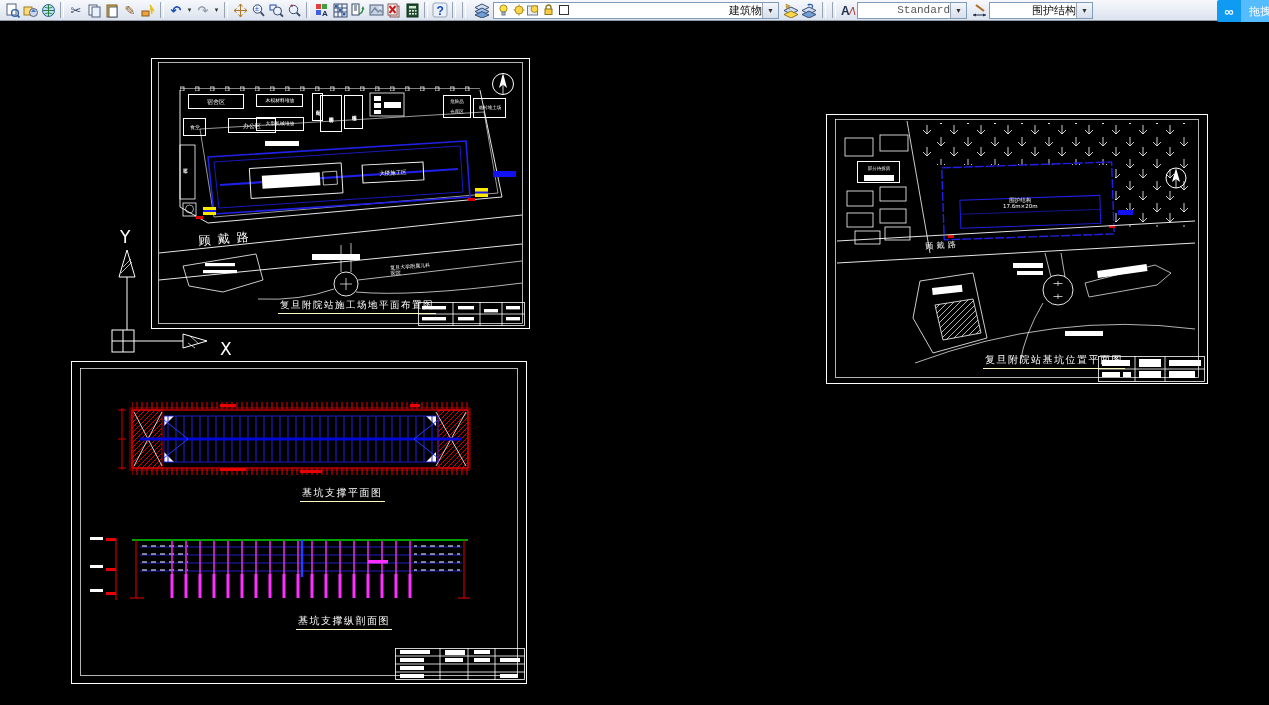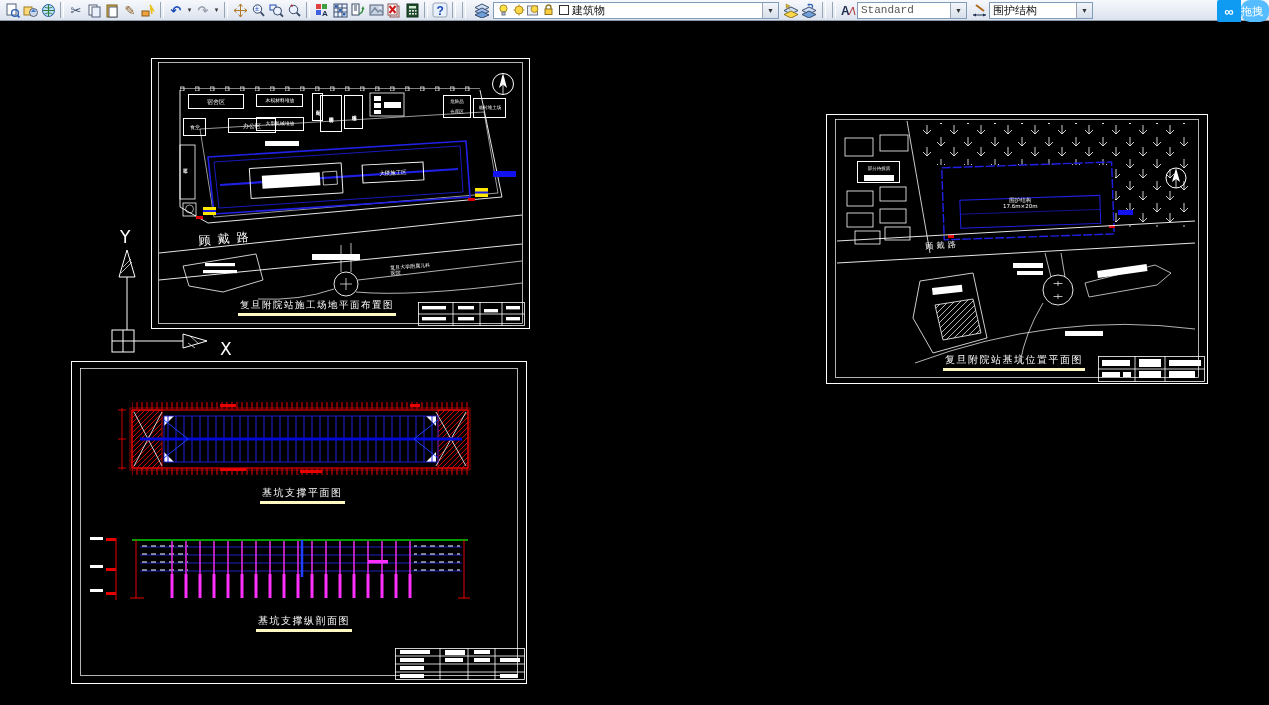--- a/index.html
+++ b/index.html
@@ -11,43 +11,43 @@
     display:flex;align-items:center;padding-left:3px;box-sizing:border-box;}
   .tbi{width:18px;height:18px;display:flex;align-items:center;justify-content:center;
        flex:0 0 auto;border-radius:2px;}
   .tbi svg{display:block}
   .glyph{font-size:13px;line-height:13px;font-family:"DejaVu Sans",sans-serif;}
   .sep{width:2px;height:16px;border-left:1px solid #9aa5b5;border-right:1px solid #fff;
        margin:0 3px;flex:0 0 auto;}
   .caret{width:9px;height:18px;display:flex;align-items:center;justify-content:center;
          font-size:7px;color:#333;flex:0 0 auto;}
   .combo{height:17px;background:#fff;border:1px solid #7f9db9;display:flex;align-items:center;
-         box-sizing:border-box;flex:0 0 auto;position:relative;padding-left:3px;}
+         box-sizing:border-box;flex:0 0 auto;position:relative;padding-left:3px;text-align:right;}
   .combo .val{font-size:11px;color:#111;white-space:nowrap;overflow:hidden;flex:1;}
   .combo .drop{width:15px;height:15px;background:linear-gradient(#f3f6fa,#d8dfeb);
          border-left:1px solid #9aa5b5;display:flex;align-items:center;justify-content:center;
          font-size:7px;color:#333;flex:0 0 auto;}
   .lico{width:13px;height:13px;margin-right:2px;flex:0 0 auto;display:flex;align-items:center;justify-content:center;}
   #baidu{position:absolute;right:0;top:0;height:22px;width:52px;display:flex;}
   #baidu .logo{width:24px;height:22px;background:#0f9bf2;display:flex;align-items:center;
       justify-content:center;color:#fff;font-weight:bold;font-size:13px;border-radius:2px 0 0 2px;}
   #baidu .tag{flex:1;background:#55bdff;color:#fff;font-size:11px;display:flex;
-      align-items:center;justify-content:flex-start;padding-left:0;overflow:hidden;white-space:nowrap;border-radius:9px;}
+      align-items:center;justify-content:flex-start;padding-left:8px;overflow:hidden;white-space:nowrap;}
   
   #canvas{position:absolute;left:0;top:22px;width:1269px;height:683px;background:#000;}
   .sheet{position:absolute;background:#000;}
   .abs{position:absolute;left:0;top:0;}
   .lbl{position:absolute;color:#fff;white-space:nowrap;transform-origin:0 0;
        font-family:"DejaVu Sans",sans-serif;}
   .bx{position:absolute;border:1px solid #fff;display:flex;align-items:center;
       justify-content:center;box-sizing:border-box;}
   .bx>span{color:#fff;font-size:10px;white-space:nowrap;transform-origin:center center;}
   .vert>span{writing-mode:vertical-rl;}
   .title{position:absolute;color:#fff;font-size:10px;letter-spacing:1.5px;
-         border-bottom:3px solid #fef9c3;padding:0 2px 1px 2px;white-space:nowrap;}
+         border-bottom:1px solid #fef9c3;padding:0 2px 1px 2px;white-space:nowrap;margin-left:40px;}
 </style>
 </head>
 <body>
 
 <div id="app">
 
   <div id="toolbar">
     <div class="tbi">
       <svg width="15" height="15">
           <rect x="2" y="1" width="9" height="11" fill="#fff" stroke="#55617a"></rect>

